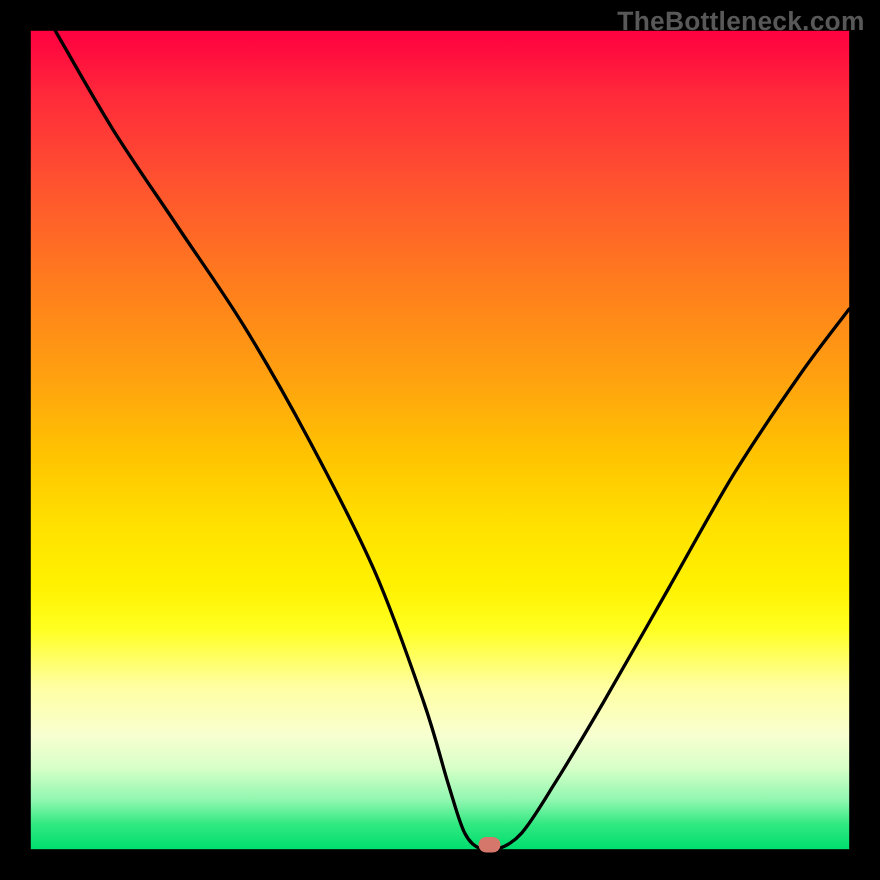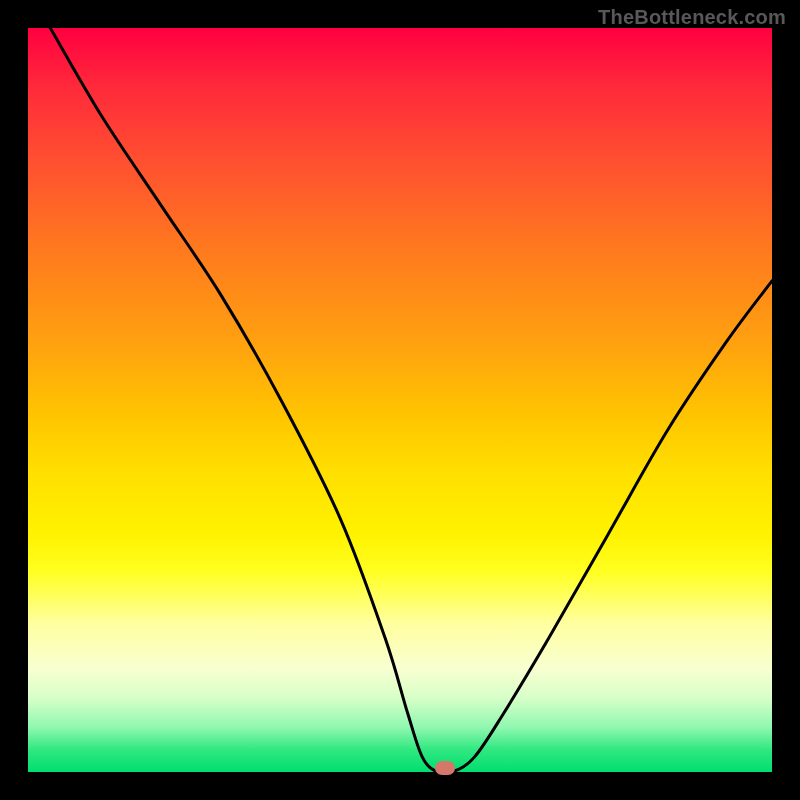--- a/index.html
+++ b/index.html
@@ -39,21 +39,21 @@
       #90f7b0 94%,
       #30e880 97%,
       #00de6f 100%
     );
   }
   .watermark {
     position: absolute;
     top: 6px;
     right: 14px;
     color: #585858;
-    font-size: 20px;
+    font-size: 24px;
     font-weight: 600;
     letter-spacing: 0.2px;
     user-select: none;
   }
   svg.curve {
     position: absolute;
     left: 0;
     top: 0;
     width: 744px;
     height: 744px;

